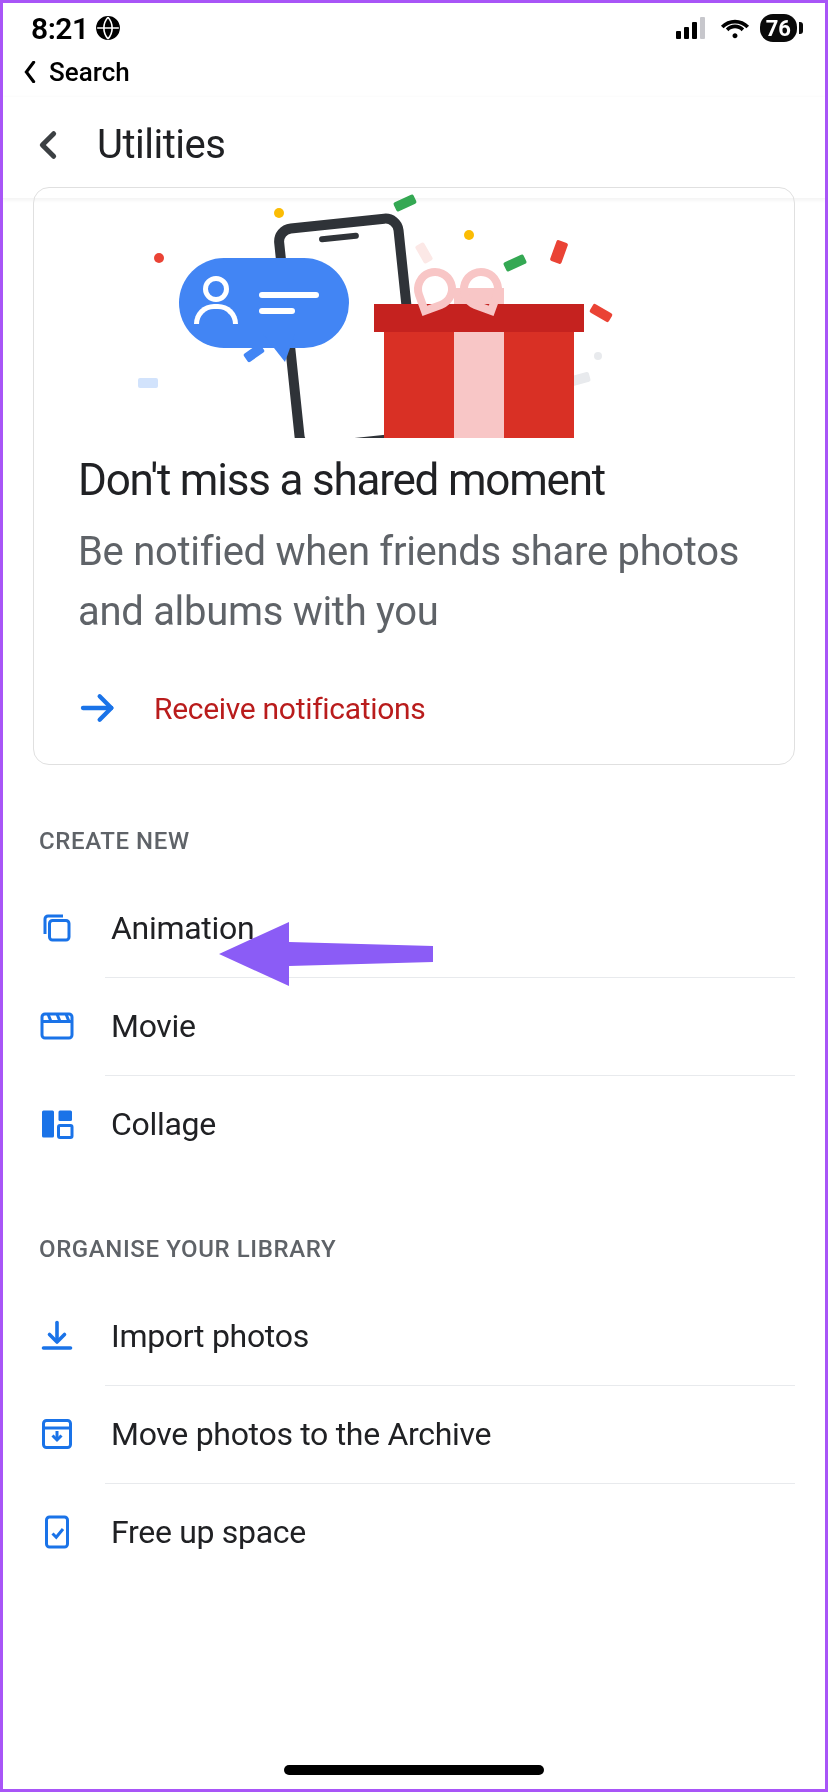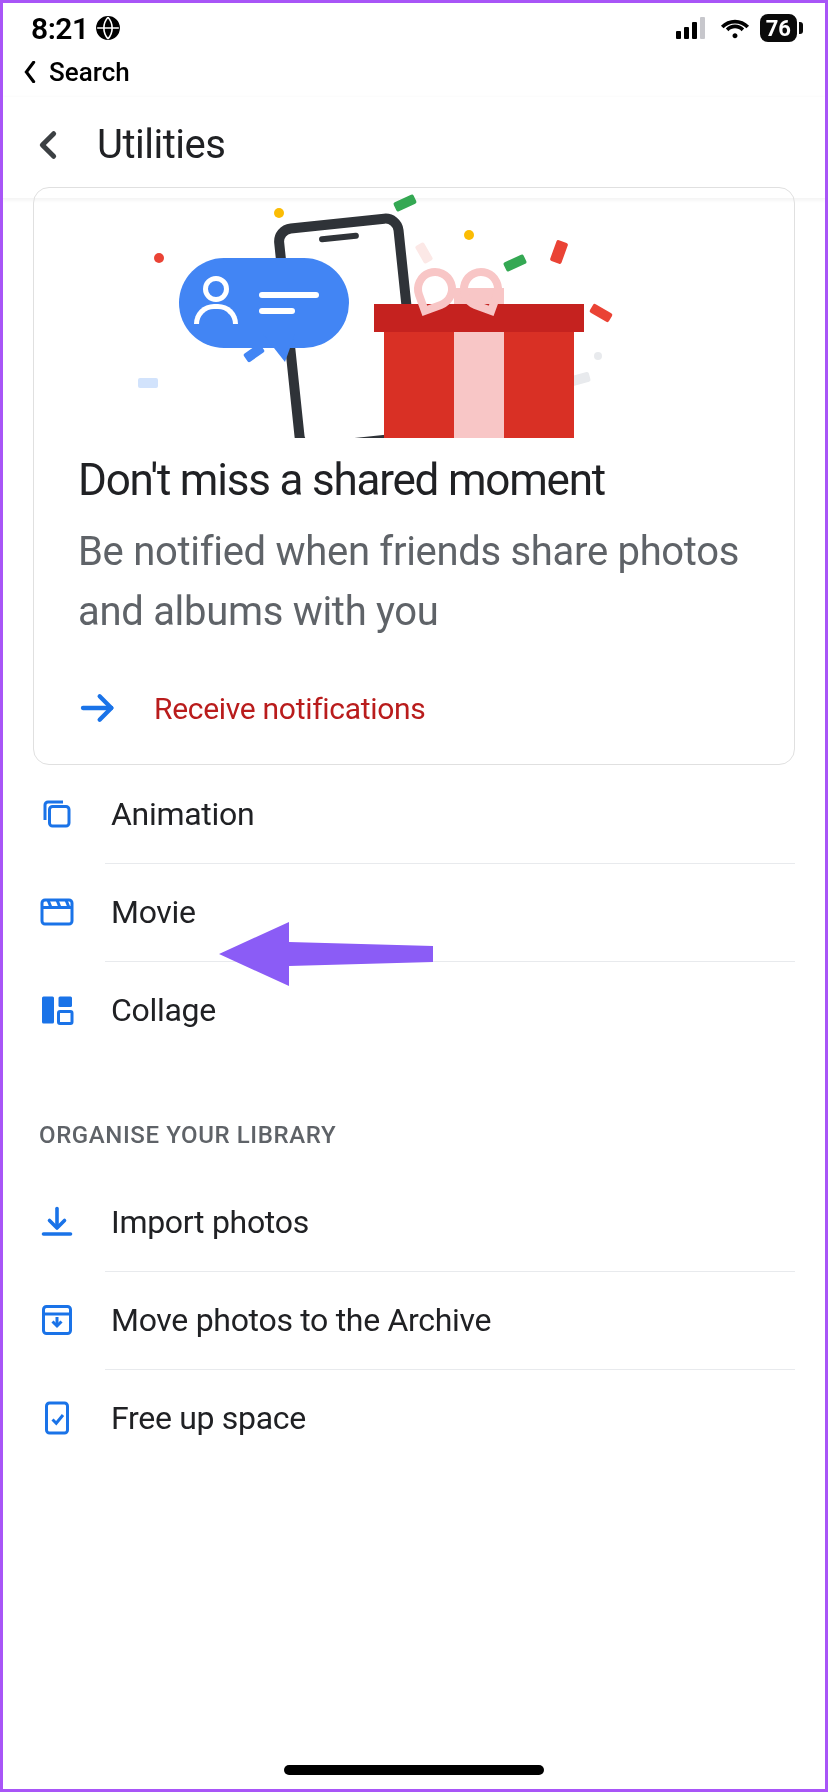--- a/index.html
+++ b/index.html
@@ -17,21 +17,21 @@
     display: flex;
     align-items: center;
     justify-content: space-between;
     padding: 0 28px;
     font-weight: 600;
   }
   .status-left { display: flex; align-items: center; gap: 6px; font-size: 30px; letter-spacing: -0.5px; }
   .status-right { display: flex; align-items: center; gap: 8px; }
   .globe-icon { width: 26px; height: 26px; }
   .signal-icon, .wifi-icon { width: 34px; height: 26px; }
-  .battery-wrap { display: flex; align-items: center; background:#0a0a0a; border-radius:8px; padding:12px 6px; height:28px; color:#fff; font-size:22px; font-weight:700; position:relative; }
+  .battery-wrap { display: flex; align-items: center; background:#0a0a0a; border-radius:13px; padding:12px 6px; height:28px; color:#fff; font-size:22px; font-weight:700; position:relative; }
   .battery-wrap::after{ content:""; position:absolute; right:-6px; top:8px; width:4px; height:12px; background:#0a0a0a; border-radius:0 3px 3px 0;}
   .breadcrumb {
     display: flex; align-items: center; gap: 12px;
     padding: 4px 20px 10px 20px;
     font-size: 26px; font-weight: 500; color:#000;
   }
   .breadcrumb svg { width: 14px; height: 22px; }
   .nav-header {
     display: flex; align-items: center; gap: 28px;
     padding: 24px 24px 30px 24px;
@@ -205,20 +205,21 @@
     </div>
     <div class="promo-action">
       <svg class="arrow-icon" viewBox="0 0 24 24" fill="none" stroke="#1a73e8" stroke-width="2.6" stroke-linecap="round" stroke-linejoin="round">
           <line x1="3" y1="12" x2="20" y2="12"></line>
           <polyline points="13 5 20 12 13 19"></polyline>
         </svg>
       <span class="promo-action-text">Receive notifications</span>
     </div>
   </div>
 
+  <div class="section-heading">CREATE NEW</div>
 
   <div class="list-row">
     <div class="list-icon">
       <svg viewBox="0 0 24 24" width="36" height="36" fill="none" stroke="#1a73e8" stroke-width="2">
           <rect x="7" y="7" width="13" height="13" rx="2"></rect>
           <path d="M4 16V6a2 2 0 012-2h10"></path>
         </svg>
     </div>
     <span class="list-label">Animation</span>
   </div>

